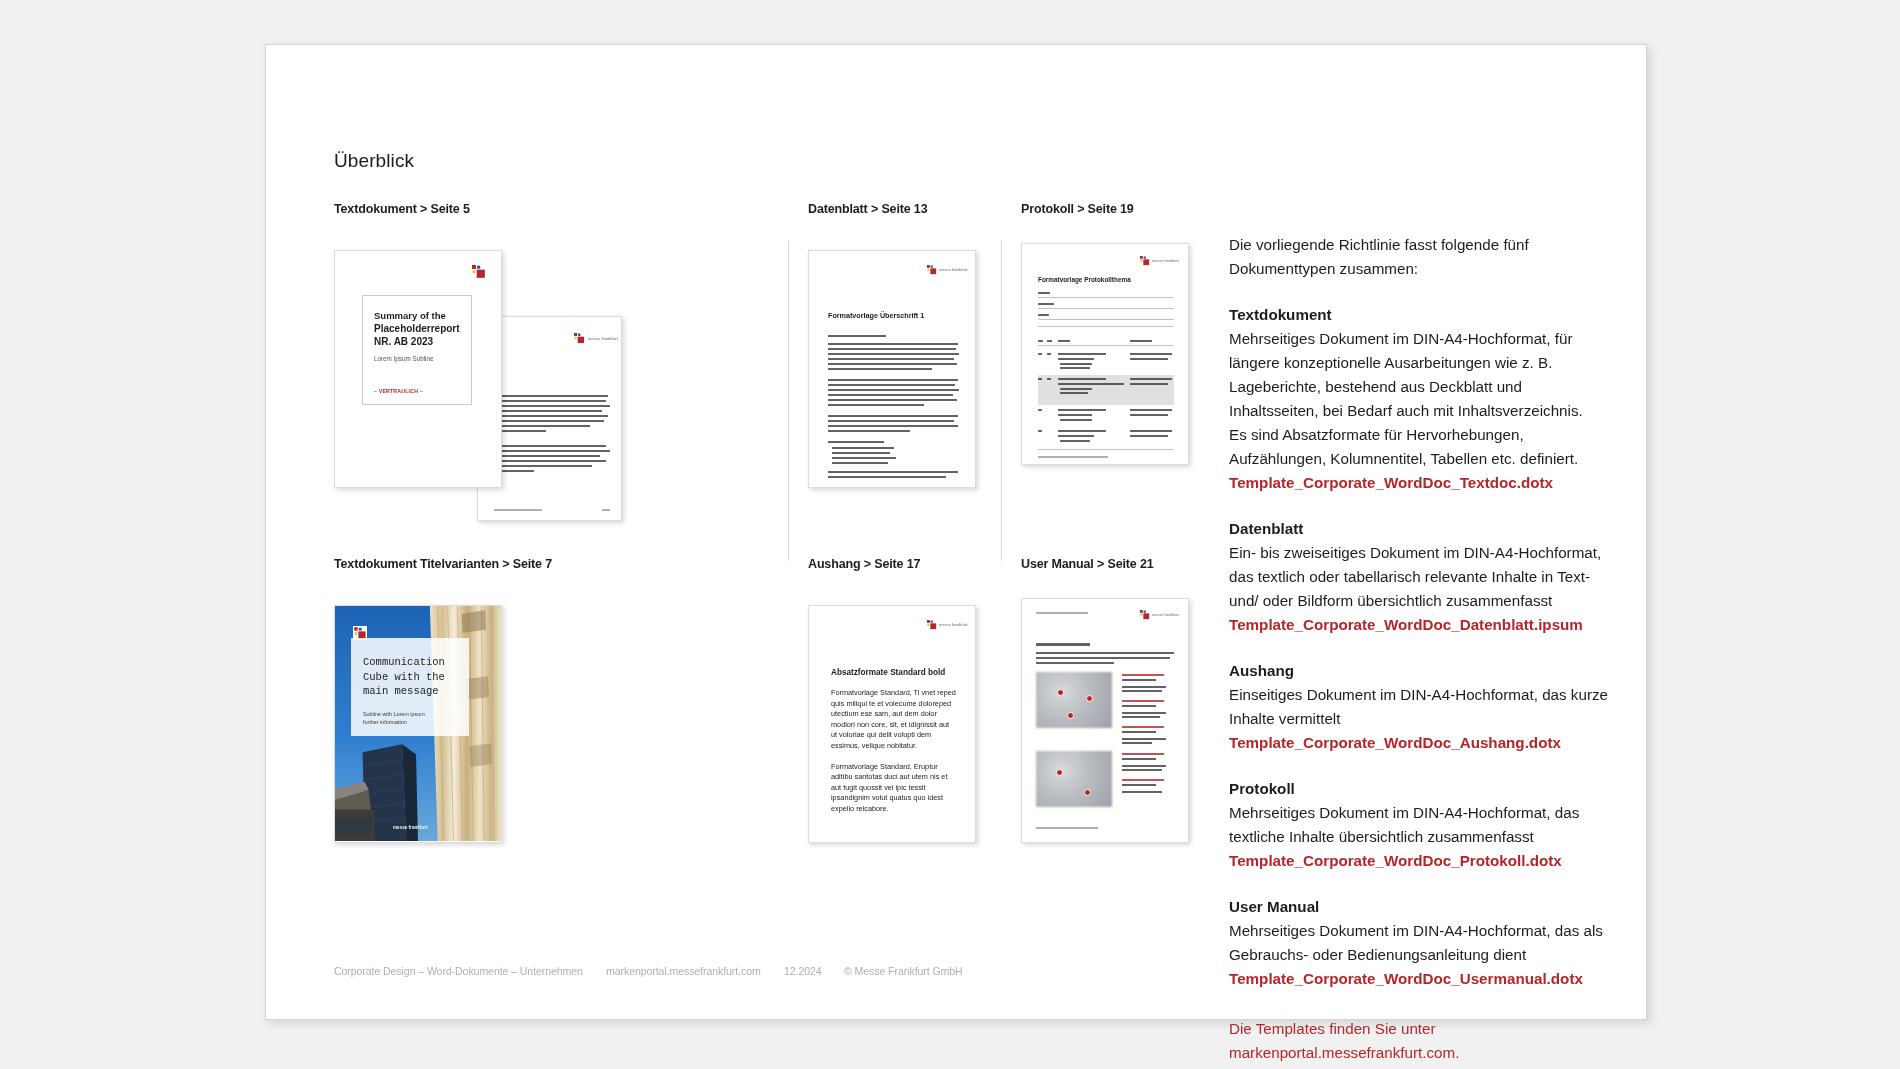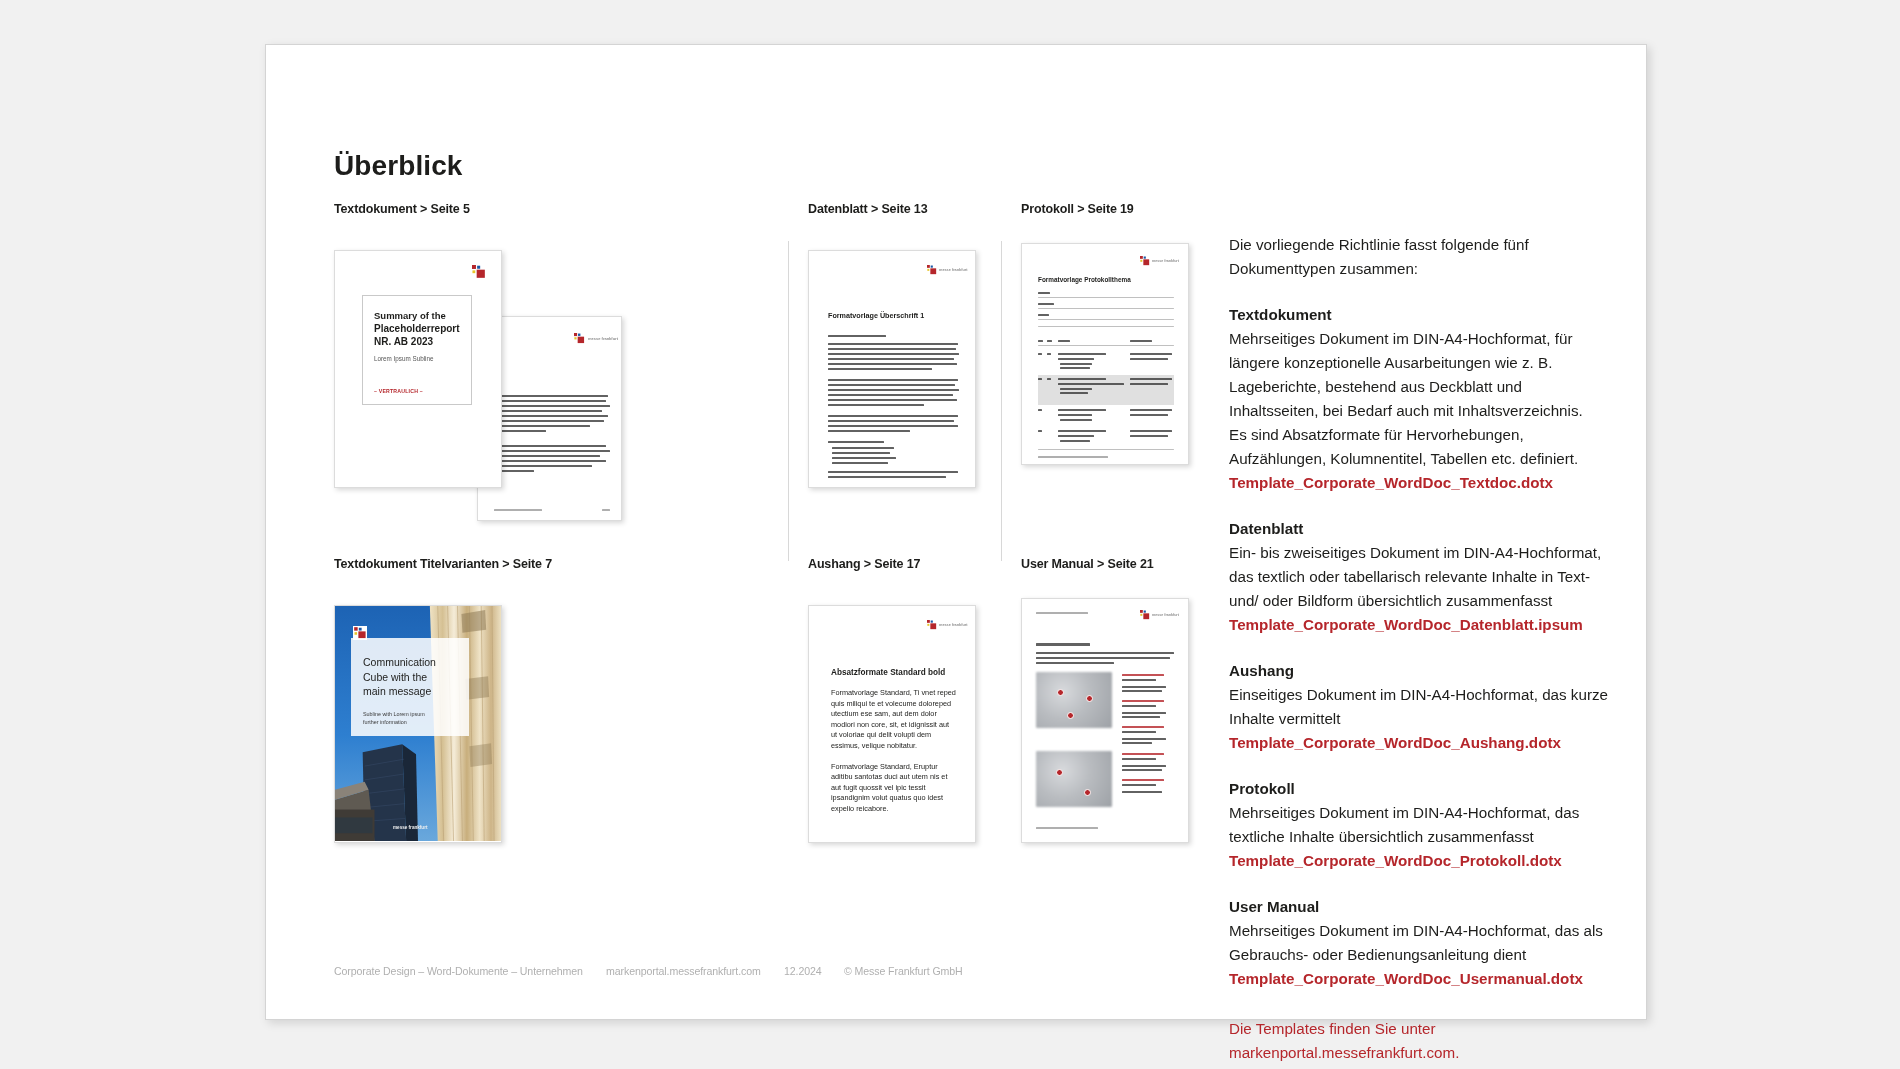--- a/index.html
+++ b/index.html
@@ -13,21 +13,21 @@
     position: absolute;
     left: 265px; top: 44px;
     width: 1382px; height: 976px;
     background: #ffffff;
     border: 1px solid #d4d4d4;
     box-shadow: 3px 3px 9px rgba(0,0,0,0.13);
   }
   
   #page-title {
     position: absolute; left: 68px; top: 105px;
-    font-size: 28px; font-weight: 700; color: #1d1d1b;
+    font-size: 19px; font-weight: 400; color: #1d1d1b;
     letter-spacing: 0.1px;
   }
   
   .col-cap {
     position: absolute;
     font-size: 12.5px; font-weight: 700; color: #1d1d1b;
     white-space: nowrap; letter-spacing: -0.15px;
   }
   .vdiv { position: absolute; width: 1px; background: #d8d8d8; }
 
@@ -77,21 +77,21 @@
   #pk-sheet { position: absolute; left: 755px; top: 198px; width: 168px; height: 222px; }
   .pk-h1 { position: absolute; left: 16px; top: 32px; font-size: 6.4px; font-weight: 700; color: #1d1d1b; }
 
   
   #tv-sheet { position: absolute; left: 68px; top: 560px; width: 168px; height: 238px; padding: 0; }
   #tv-photo { position: absolute; inset: 0; }
   #tv-box {
     position: absolute; left: 16px; top: 32px; width: 118px; height: 98px;
     background: rgba(255,255,255,.86);
   }
-  #tv-box .t { position: absolute; left: 12px; top: 17px; font-size: 10.5px; line-height: 14.5px; color: #1d1d1b; }
+  #tv-box .t { position: absolute; left: 12px; top: 17px; font-size: 10.5px; line-height: 14.5px; color: #1d1d1b; font-family: Liberation Mono, monospace; }
   #tv-box .s { position: absolute; left: 12px; top: 72px; font-size: 5.4px; line-height: 8px; color: #3a3a3a; }
 
   
   #ah-sheet { position: absolute; left: 542px; top: 560px; width: 168px; height: 238px; }
   #ah-body { position: absolute; left: 22px; top: 62px; width: 126px; }
   #ah-body .h { font-size: 8.2px; font-weight: 700; color: #1d1d1b; margin-bottom: 11px; }
   #ah-body p { font-size: 7.3px; line-height: 10.6px; color: #1d1d1b; margin-bottom: 10px; }
 
   
   #um-sheet { position: absolute; left: 755px; top: 553px; width: 168px; height: 245px; }

